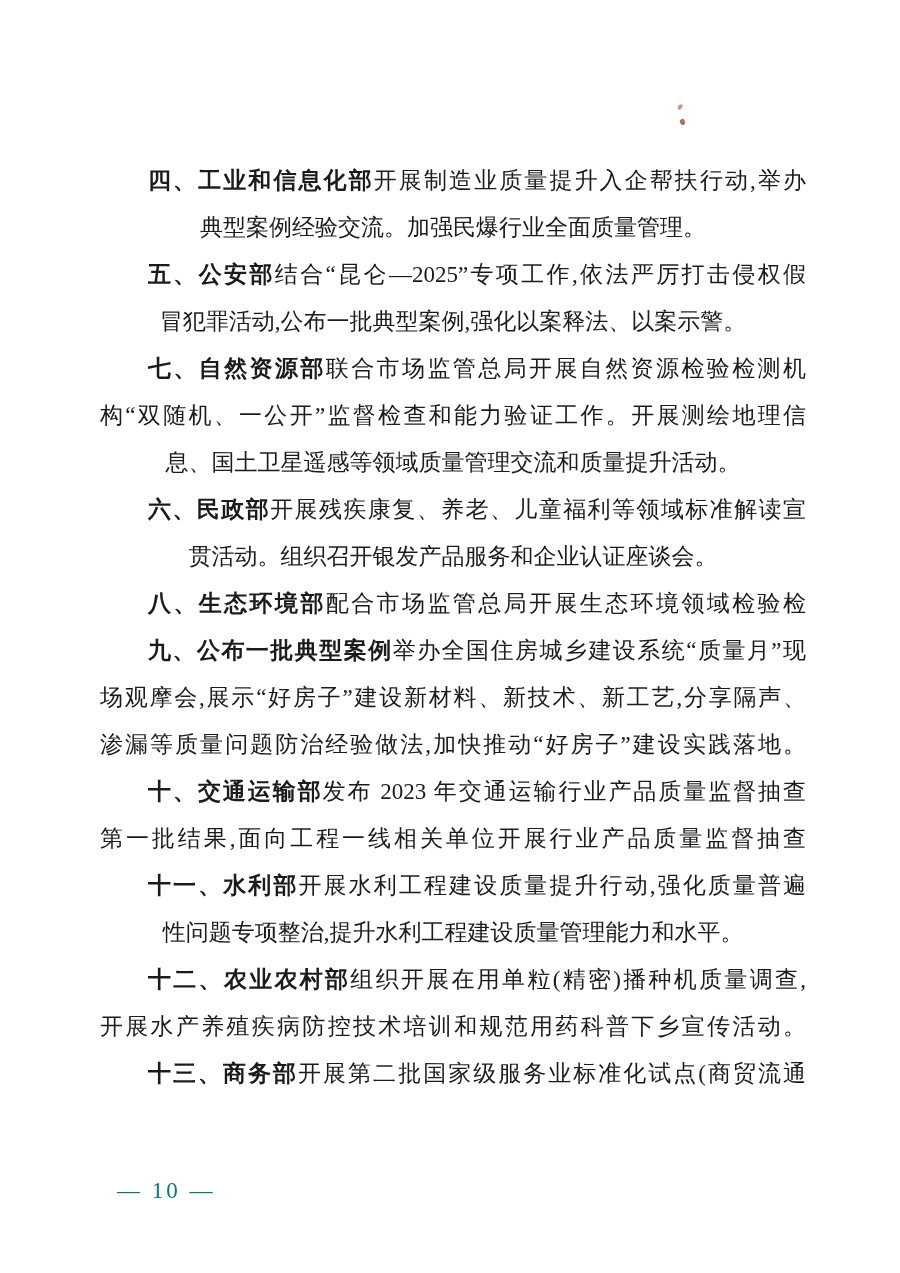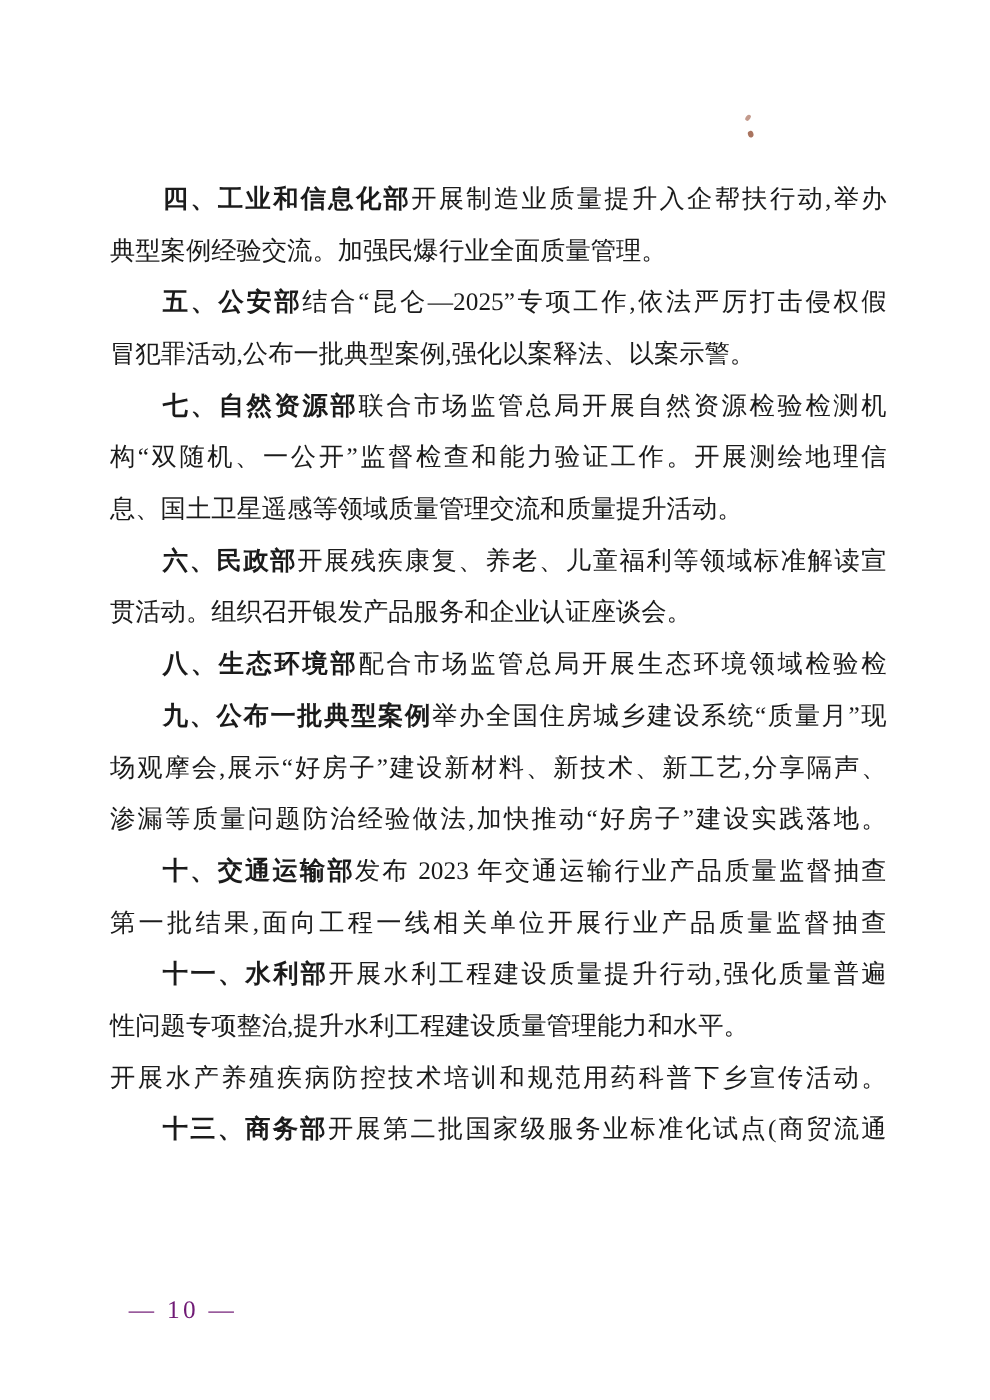--- a/index.html
+++ b/index.html
@@ -21,21 +21,21 @@
   .text-block {
     position: absolute;
     left: 100px;
     top: 143px;
     width: 706px;
   }
   .line {
     height: 47px;
     line-height: 47px;
     font-size: 23px;
-    text-align: left;
+    text-align: center;
     white-space: nowrap;
     overflow: visible;
   }
   
   .first, .j {
     white-space: normal;
     text-align: justify;
     text-align-last: justify;
     text-justify: inter-character;
     overflow: hidden;
@@ -46,21 +46,21 @@
     font-family: "Liberation Sans", "DejaVu Sans", sans-serif;
   }
   .pageno {
     position: absolute;
     left: 117px;
     top: 1160px;
     height: 34px;
     line-height: 34px;
     font-size: 23px;
     letter-spacing: 3px;
-    color: #701a75;
+    color: #0f766e;
   }
   .speck-a {
     position: absolute;
     left: 678px; top: 90px;
     width: 4px; height: 6px;
     background: #c39a8c;
     border-radius: 60% 40% 50% 50%;
     transform: rotate(35deg);
   }
   .speck-b {
@@ -117,20 +117,21 @@
       <div class="line first"><span class="lead">十、交通运输部</span><span>发布 2023 年交通运输行业产品质量监督抽查</span></div>
       <div class="line j">第一批结果,面向工程一线相关单位开展行业产品质量监督抽查</div>
     </div>
 
     <div class="para">
       <div class="line first"><span class="lead">十一、水利部</span><span>开展水利工程建设质量提升行动,强化质量普遍</span></div>
       <div class="line">性问题专项整治,提升水利工程建设质量管理能力和水平。</div>
     </div>
 
     <div class="para">
+      <div class="line first"><span class="lead">十二、农业农村部</span><span>组织开展在用单粒(精密)播种机质量调查,</span></div>
       <div class="line j">开展水产养殖疾病防控技术培训和规范用药科普下乡宣传活动。</div>
     </div>
 
     <div class="para">
       <div class="line first"><span class="lead">十三、商务部</span><span>开展第二批国家级服务业标准化试点(商贸流通</span></div>
     </div>
 
   </div>
 
   <div class="pageno">— 10 —</div>

